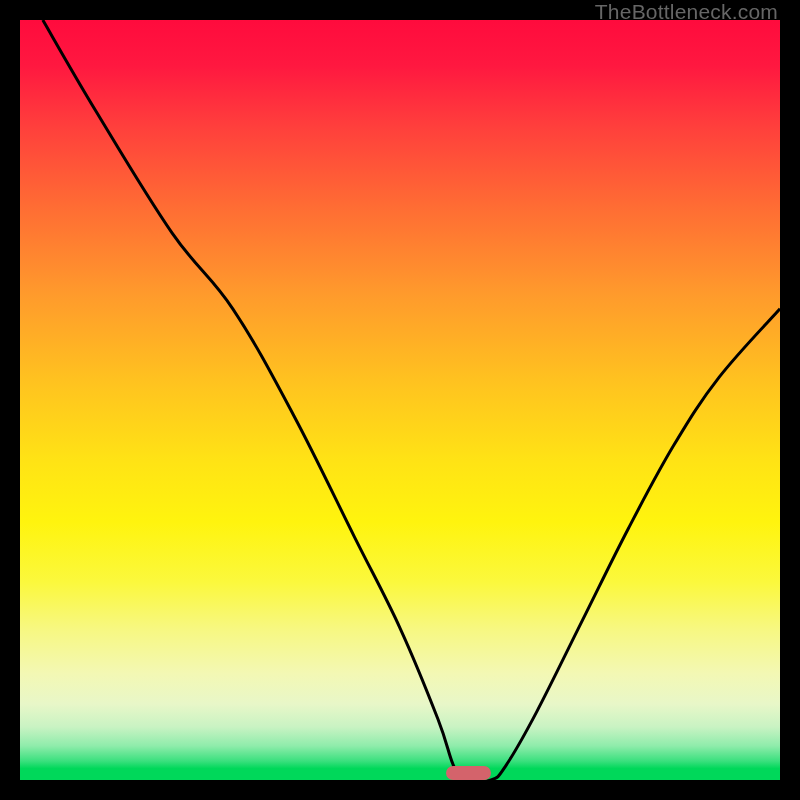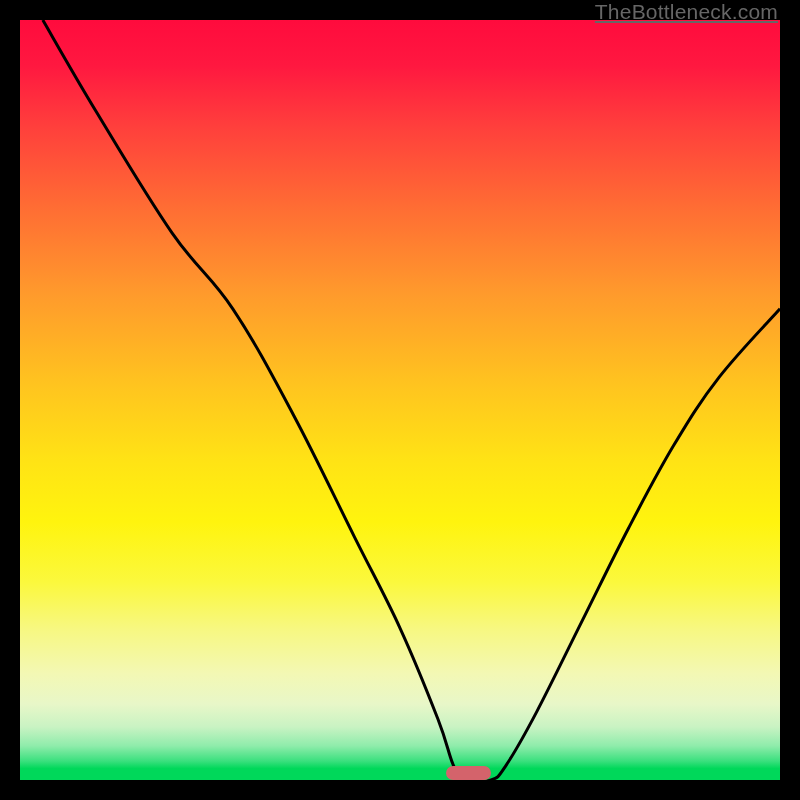--- a/index.html
+++ b/index.html
@@ -59,21 +59,20 @@
     background: #d4636b;
   }
   .watermark {
     position: absolute;
     top: 0px;
     right: 22px;
     color: #666;
     font-size: 21px;
     font-weight: 500;
     letter-spacing: 0.2px;
-    text-decoration: underline;
   }
 </style>
 </head>
 <body>
 
 <div class="frame">
   <div class="plot">
     <div class="gradient"></div>
     <svg class="curve" viewBox="0 0 760 760" preserveAspectRatio="none">
       <path id="curve-path" d="M 22.8 0 C 32.376000000000005 16.416000000000007, 52.744 52.896000000000036, 76 91.20000000000005 C 99.256 129.50400000000005, 127.376 177.23200000000008, 152 212.80000000000007 C 176.624 248.36800000000005, 190.912 255.96800000000002, 212.8 288.8 C 234.68800000000002 321.632, 251.71199999999996 354.16, 273.59999999999997 395.2 C 295.48799999999994 436.23999999999995, 315.248 478.496, 334.4 516.8 C 353.55199999999996 555.1039999999999, 364.952 575.168, 380 608 C 395.048 640.832, 408.42400000000004 674.576, 418.00000000000006 699.2 C 427.5760000000001 723.8240000000001, 428.412 733.856, 433.2 744.8 C 437.988 755.7439999999999, 437.76 757.264, 444.59999999999997 760 C 451.43999999999994 762.736, 463.676 762.736, 471.2 760 C 478.724 757.264, 478.192 757.112, 486.40000000000003 744.8 C 494.60800000000006 732.4879999999999, 503.12000000000006 717.592, 516.8000000000001 691.6 C 530.48 665.6080000000001, 545.984 633.232, 562.4 600.4 C 578.8159999999999 567.568, 591.584 540.664, 608 509.2 C 624.416 477.736, 637.184 452.96000000000004, 653.6 425.6 C 670.0160000000001 398.24, 680.048 381.824, 699.2 357.2 C 718.3520000000001 332.57599999999996, 749.056 301.112, 760 288.8" fill="none" stroke="#000" stroke-width="3"></path>

